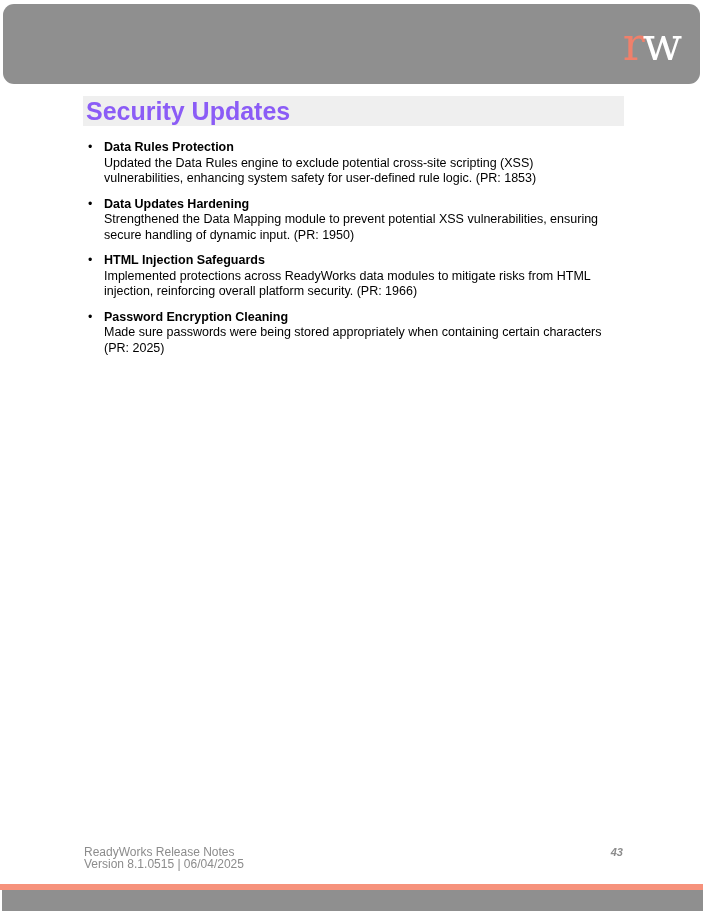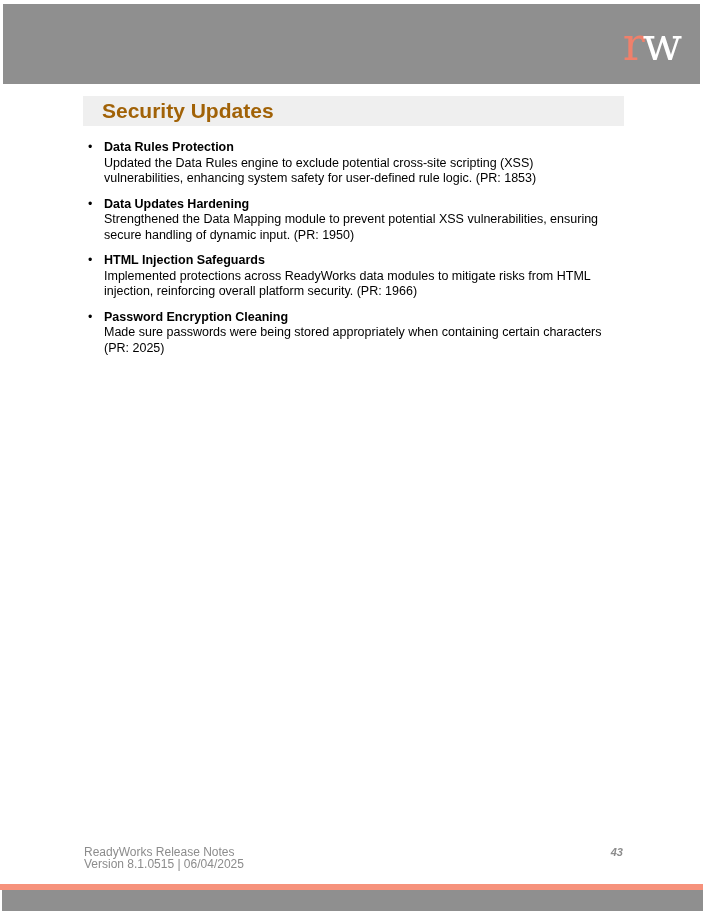--- a/index.html
+++ b/index.html
@@ -16,20 +16,21 @@
   }
 
   
   .header-bar {
     position: absolute;
     left: 3px;
     top: 4px;
     width: 697px;
     height: 80px;
     background: #8f8f8f;
+    border-radius: 11px;
   }
   .logo {
     position: absolute;
     right: 20px;
     top: 10px;
     font-family: "DejaVu Serif", "Liberation Serif", serif;
     font-size: 46px;
     line-height: 60px;
     letter-spacing: -2px;
     user-select: none;
@@ -42,24 +43,24 @@
     position: absolute;
     left: 83px;
     top: 96px;
     width: 541px;
     height: 30px;
     background: #efefef;
     display: flex;
     align-items: center;
   }
   .section-heading h1 {
-    font-size: 21px;
+    font-size: 25px;
     font-weight: bold;
-    color: #a16207;
-    padding-left: 19px;
+    color: #8b5cf6;
+    padding-left: 3px;
     letter-spacing: 0px;
   }
 
   
   .release-list {
     position: absolute;
     left: 88px;
     top: 140px;
     width: 520px;
     list-style: none;

